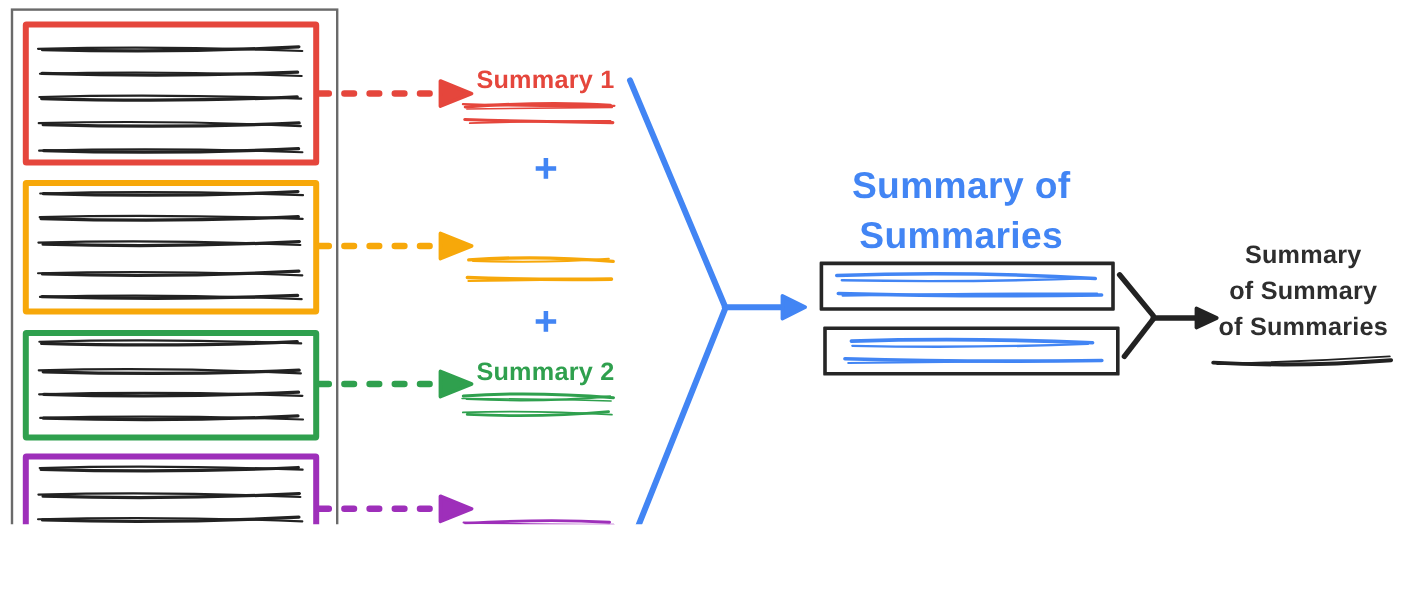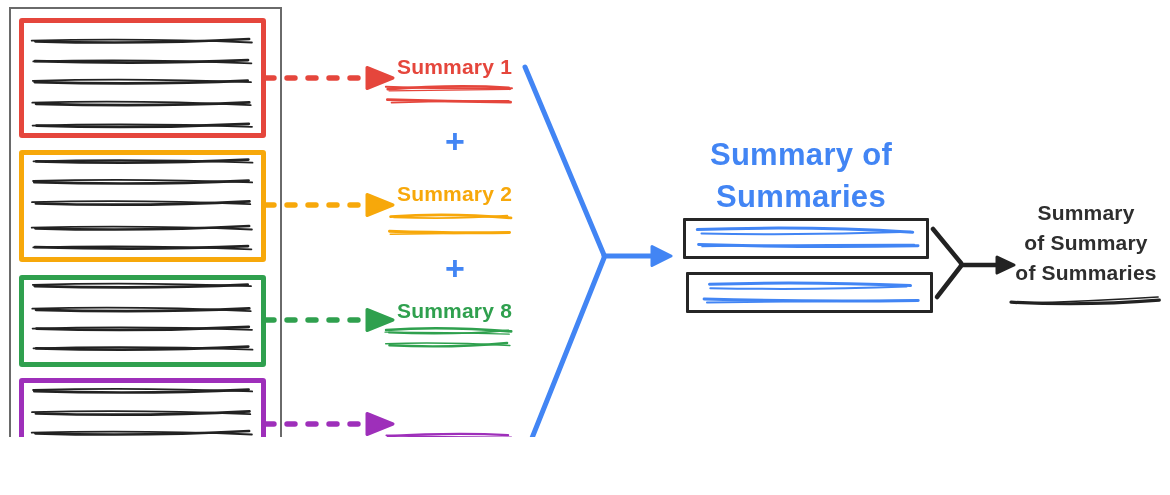--- a/index.html
+++ b/index.html
@@ -160,22 +160,21 @@
         <path d="M 961 265 L 996 265" stroke="#222222" stroke-width="4.5" fill="none" stroke-linecap="round"></path>
         <polygon points="997,257 1014,265 997,273" fill="#222222" stroke="#222222" stroke-width="3" stroke-linejoin="round"></polygon>
       </g>
       <g>
         <path d="M 1011 302.16 Q 1083.0500000000002 306.16 1159.3 300.2" stroke="#222222" stroke-width="3.2" fill="none" stroke-linecap="round"></path>
         <path d="M 1014.4 303.32 Q 1088.35 301.32 1158.1 296.98" stroke="#222222" stroke-width="1.6" fill="none" stroke-linecap="round"></path>
       </g>
     </svg>
 
   <div class="abs slabel sl1" style="color: rgb(229, 70, 60);">Summary 1</div>
-  <div class="abs slabel sl2" style="color: rgb(247, 168, 10);">Summary 2</div>
-  <div class="abs slabel sl3" style="color: rgb(47, 160, 78);">Summary 8</div>
+  <div class="abs slabel sl3" style="color: rgb(47, 160, 78);">Summary 2</div>
 
   <div class="abs plus p1">+</div>
   <div class="abs plus p2">+</div>
 
   <div class="abs flabel">
     <div>Summary</div>
     <div>of Summary</div>
     <div>of Summaries</div>
   </div>
 

